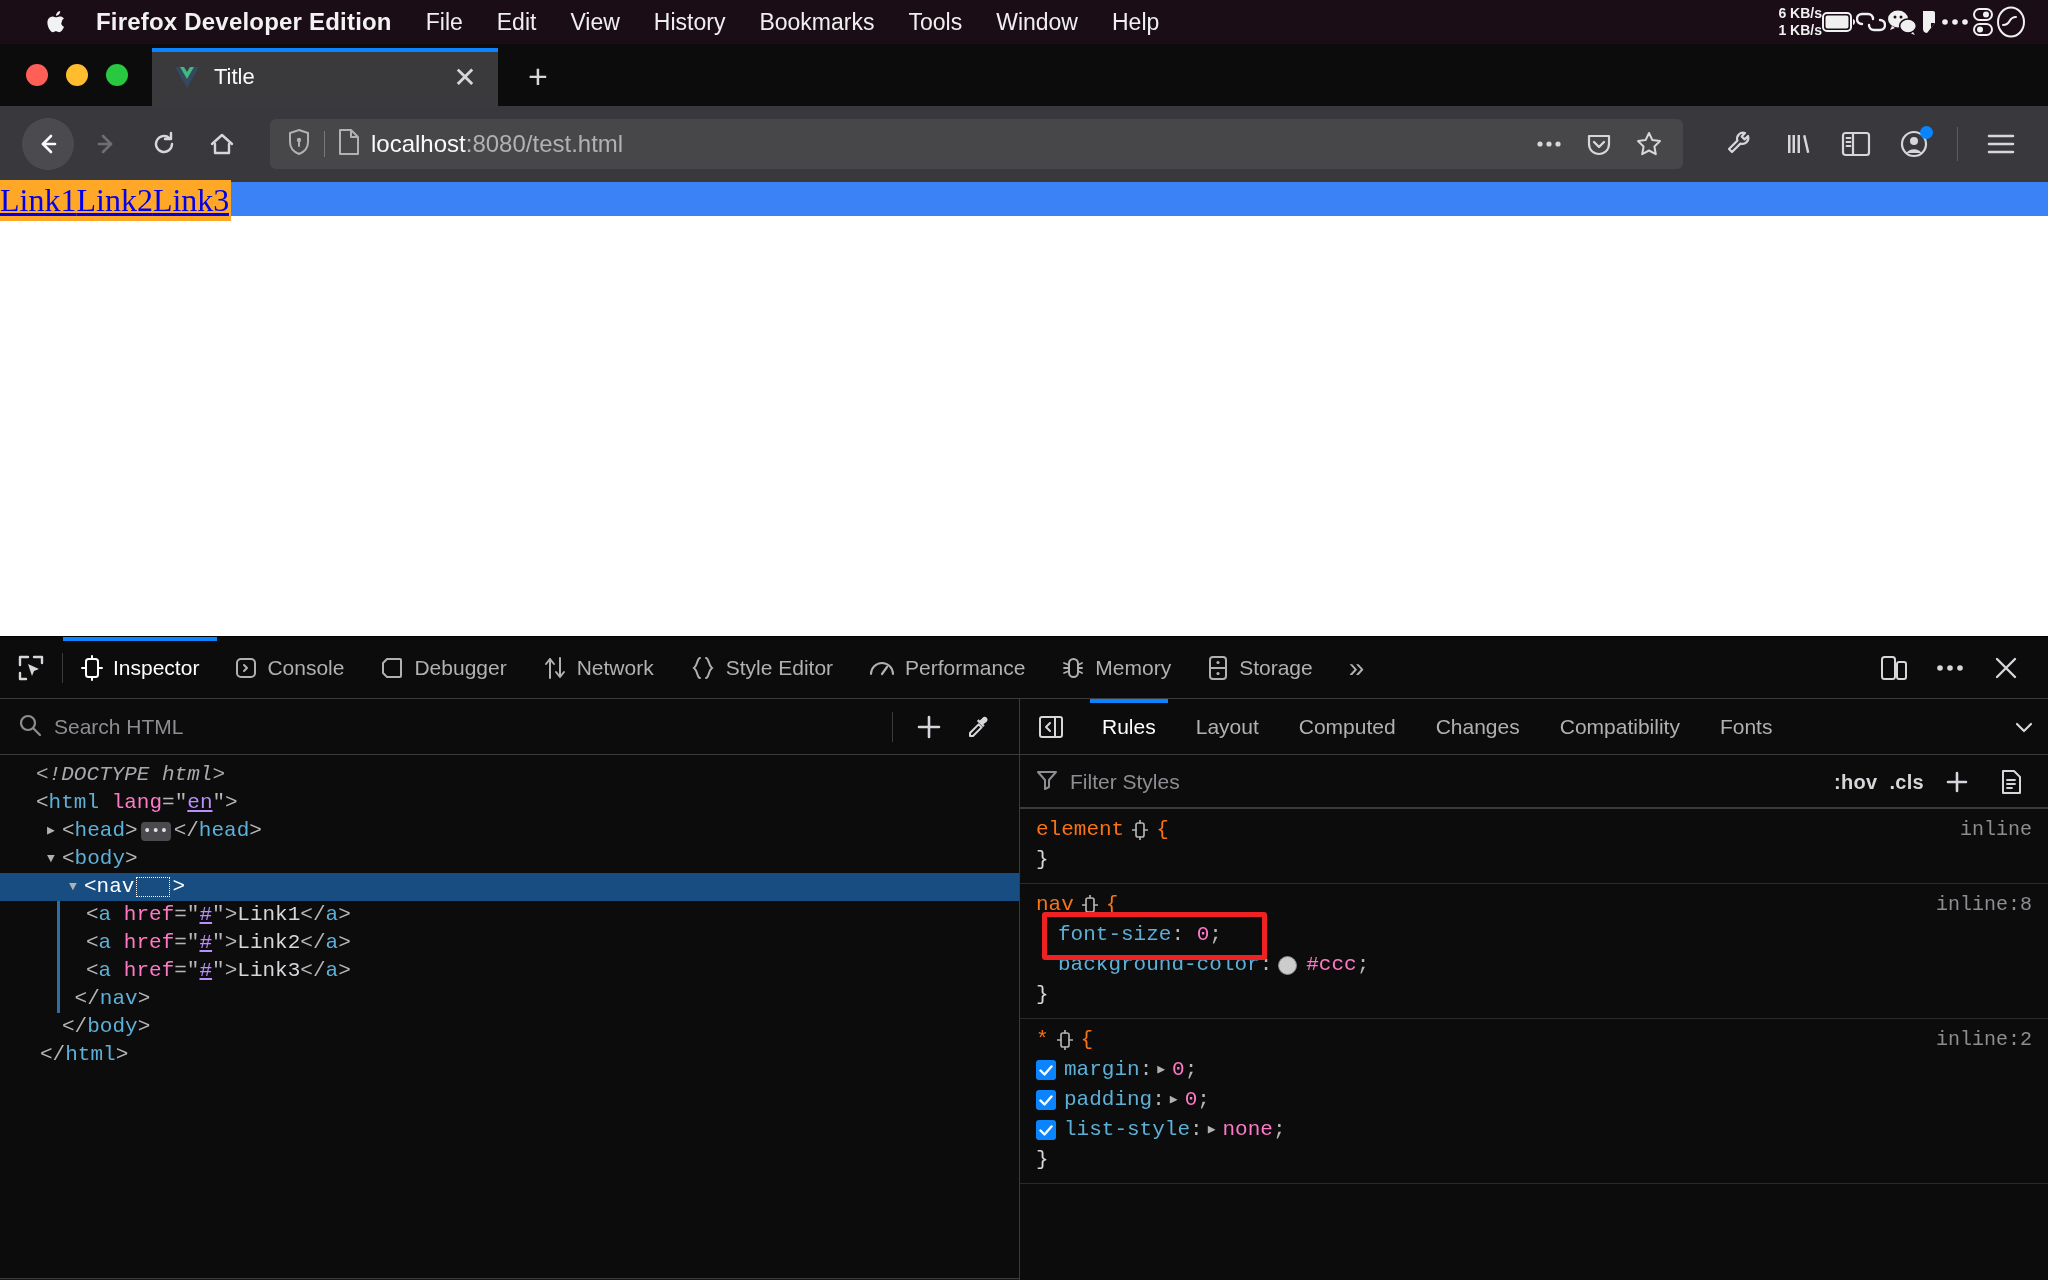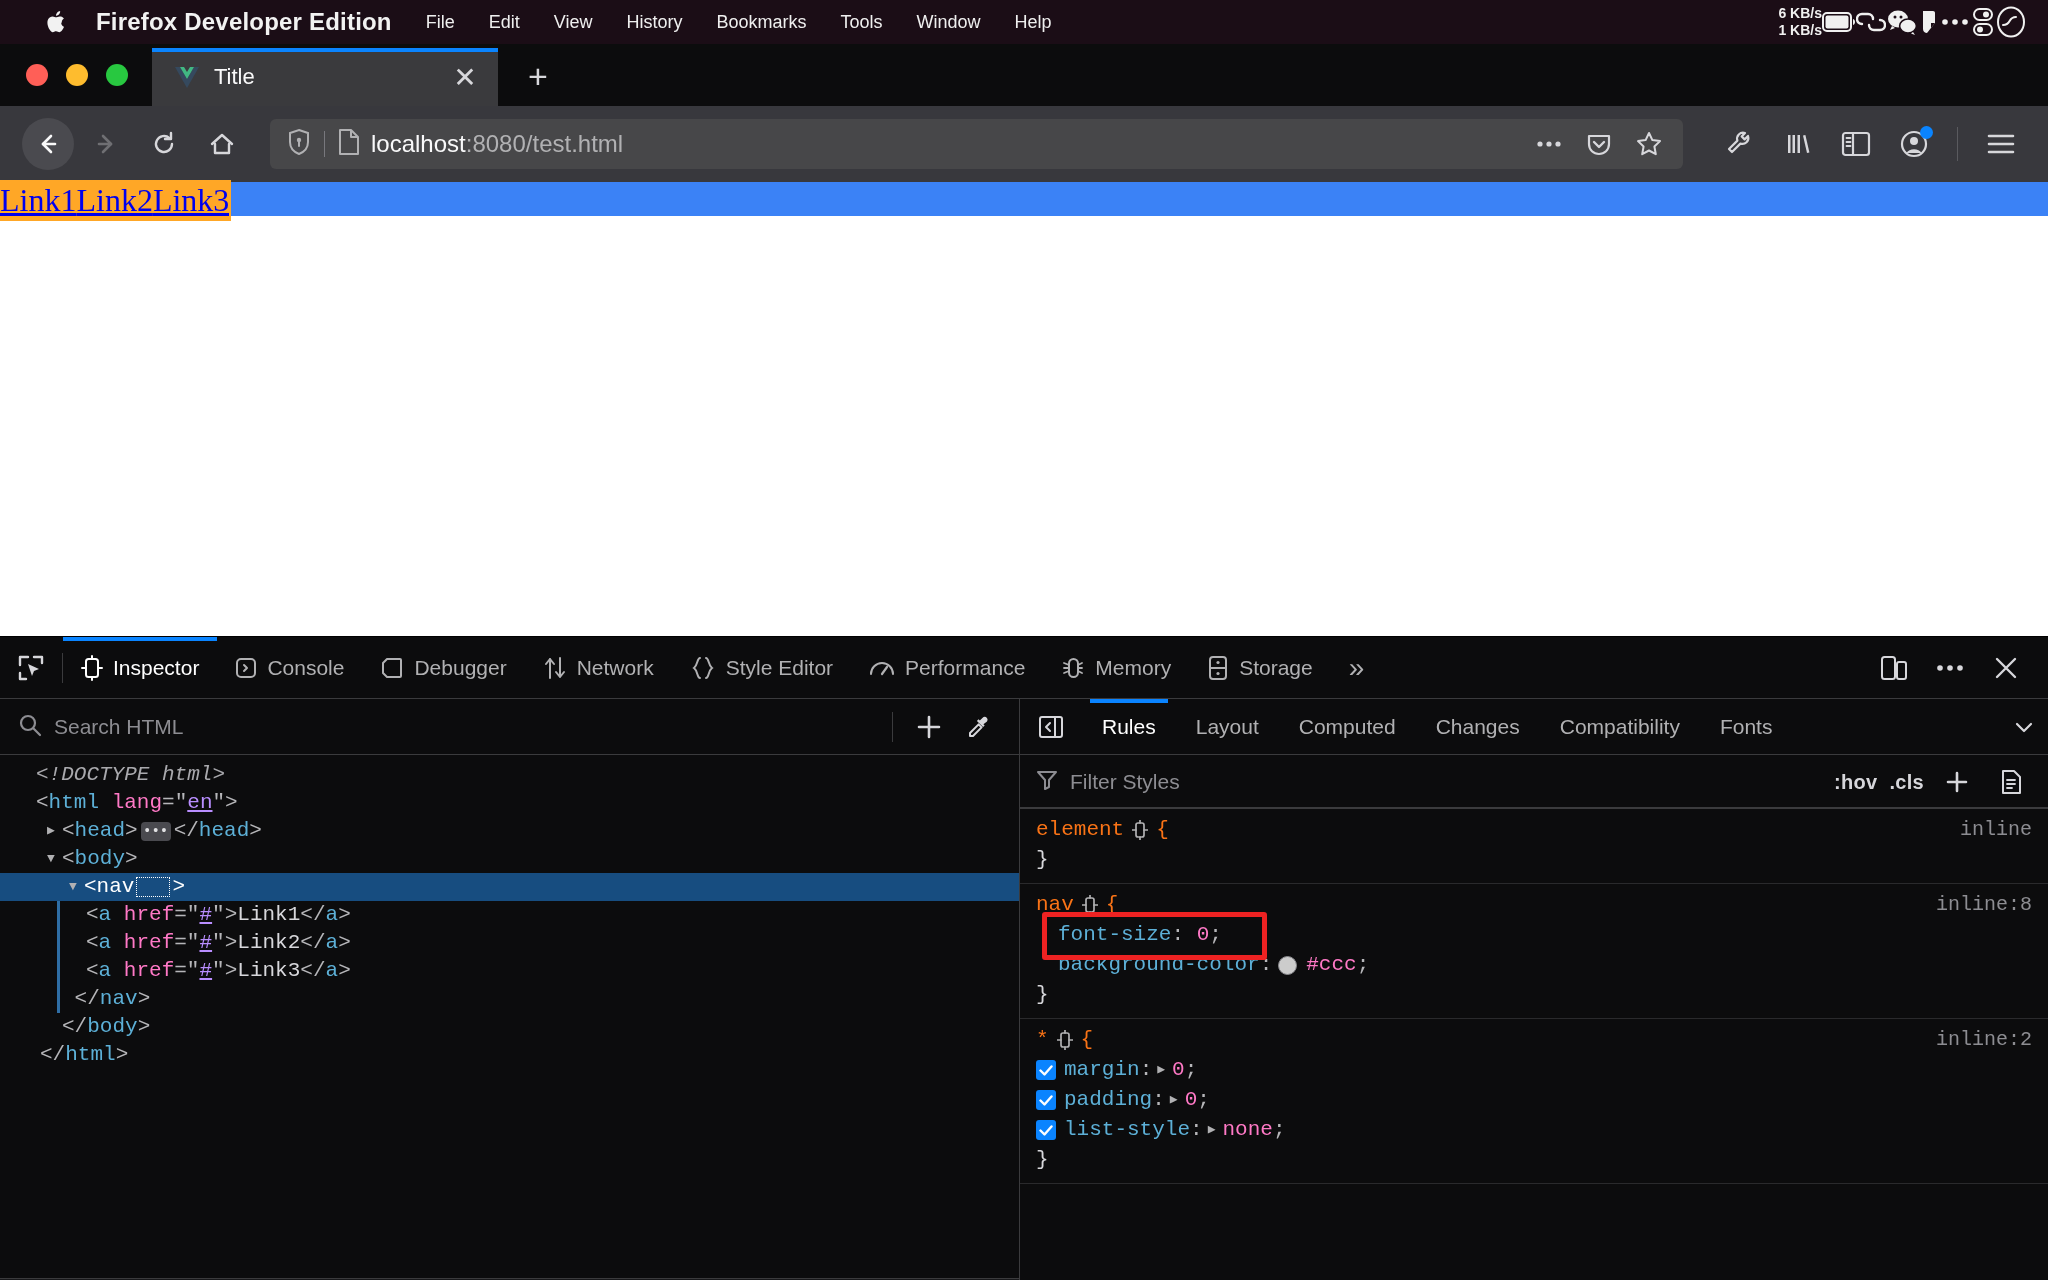--- a/index.html
+++ b/index.html
@@ -12,21 +12,21 @@
   .screen { position:relative; width:2048px; height:1280px; }
 
   
   .macbar {
     height:44px; background:#1b0d16; display:flex; align-items:center;
     color:#f2f2f2; position:relative; z-index:30;
   }
   .apple-logo { width:26px; height:30px; margin:0 26px 0 44px; display:flex; align-items:center; justify-content:center; }
   .apple-logo svg { width:22px; height:26px; fill:#f2f2f2; }
   .mac-app-name { font-weight:bold; font-size:24px; letter-spacing:.2px; margin-right:34px; }
-  .mac-menu-item { font-size:18px; margin-right:34px; color:#efefef; }
+  .mac-menu-item { font-size:23px; margin-right:34px; color:#efefef; }
   .macbar-right { margin-left:auto; display:flex; align-items:center; padding-right:22px; }
   .net-speed { font-size:14px; line-height:1.25; text-align:right; font-weight:bold; color:#f0f0f0; }
   .tray-icon { display:flex; align-items:center; justify-content:center; }
   .tray-icon svg { display:block; }
 
   
   .ff-window { position:relative; background:#0c0c0d; }
 
   .tabstrip { height:62px; background:#0c0c0d; display:flex; align-items:flex-end; position:relative; }
   .traffic { display:flex; align-items:center; gap:18px; padding:0 24px 20px 26px; }

